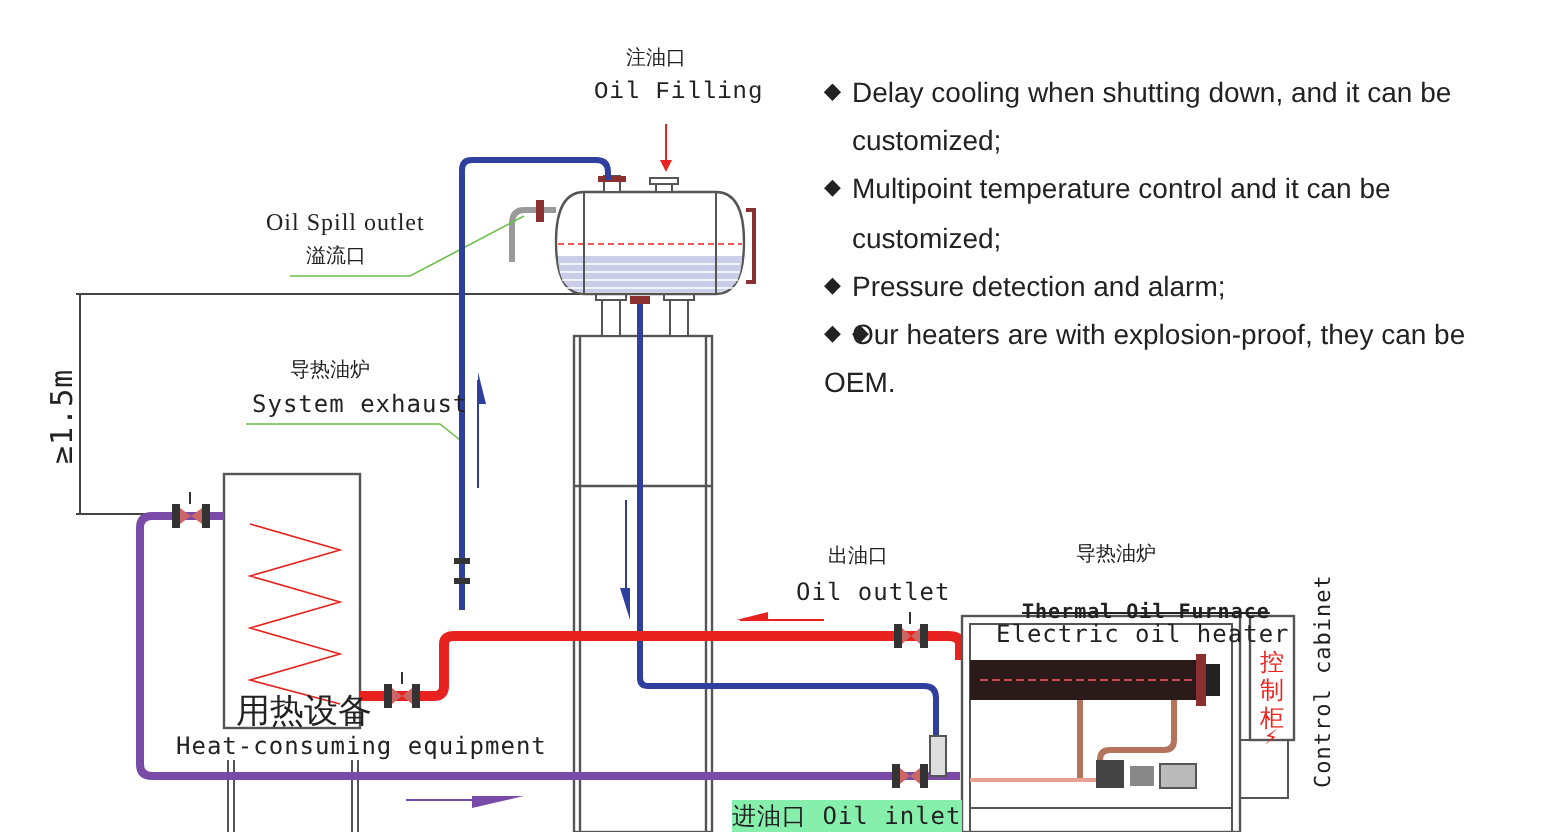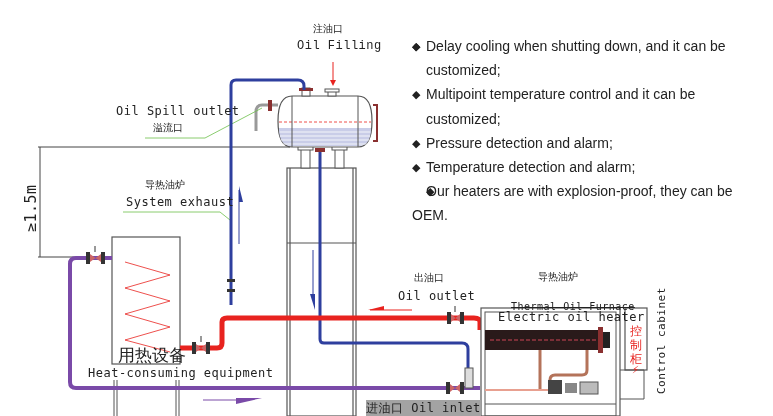--- a/index.html
+++ b/index.html
@@ -131,46 +131,46 @@
     <line x1="485" y1="404" x2="616" y2="404" stroke="#555"></line>
   </g>
 
   <rect x="625" y="308" width="22" height="62" fill="#fff" stroke="#555" stroke-width="1.2"></rect>
   <polyline points="620,370 644,370 644,399 620,399" fill="none" stroke="#555"></polyline>
 </svg>
 
 <div class="lbl cn" style="left:313px;top:22px;">注油口</div>
 <div class="lbl mono" style="left:297px;top:39px;font-family:Liberation Mono, monospace;">Oil Filling</div>
 
-<div class="lbl mono" style="left:116px;top:104px;">Oil Spill outlet</div>
+<div class="lbl mono" style="left:133px;top:104px;font-family:Liberation Serif, serif;">Oil Spill outlet</div>
 <div class="lbl cn" style="left:153px;top:121px;">溢流口</div>
 
 <div class="lbl cn" style="left:145px;top:178px;">导热油炉</div>
 <div class="lbl mono" style="left:126px;top:195px;">System exhaust</div>
 
 <div class="lbl vert mono" style="left:22px;top:232px;font-size:15px;">≥1.5m</div>
 
 <div class="lbl cn" style="left:118px;top:344px;font-size:17px;">用热设备</div>
 <div class="lbl mono" style="left:88px;top:366px;">Heat-consuming equipment</div>
 
 <div class="lbl cn" style="left:414px;top:271px;">出油口</div>
 <div class="lbl mono" style="left:398px;top:289px;">Oil outlet</div>
 
 <div class="lbl cn" style="left:538px;top:270px;">导热油炉</div>
 <div class="lbl mono" style="left:498px;top:287px;margin-top:23px;">Electric oil heater</div>
-<div class="lbl mono" style="left:511px;top:301px;font-size:10px;text-decoration:line-through;">Thermal Oil Furnace</div>
+<div class="lbl mono" style="left:511px;top:301px;font-size:10px;text-decoration:line-through;font-weight:bold;">Thermal Oil Furnace</div>
 
 <div class="lbl cn" style="left:630px;top:323px;color:#e8231f;font-size:12px;">控</div>
 <div class="lbl cn" style="left:630px;top:337px;color:#e8231f;font-size:12px;">制</div>
 <div class="lbl cn" style="left:630px;top:351px;color:#e8231f;font-size:12px;">柜</div>
 <div class="lbl cn" style="left:632px;top:364px;color:#e8231f;font-size:10px;">⚡</div>
 <div class="lbl vert mono" style="left:655px;top:394px;font-size:11px;">Control cabinet</div>
 
-<div class="lbl mono" style="left:366px;top:400px;background:#a3a3a3;text-align:right;">进油口 Oil inlet</div>
+<div class="lbl mono" style="left:366px;top:400px;background:#86efac;text-align:right;">进油口 Oil inlet</div>
 
 <div class="features">
   <div class="feat"><span class="bul">◆</span></div>
   <div class="feat"><span class="bul">◆</span><span>Delay cooling when shutting down, and it can be customized;</span></div>
   <div class="feat"><span class="bul">◆</span><span>Multipoint temperature control and it can be customized;</span></div>
   <div class="feat"><span class="bul">◆</span><span>Pressure detection and alarm;</span></div>
-  <div class="feat"><span class="bul">◆</span><span>Temperature detection and alarm;</span></div>
+  <div class="feat"><span class="bul">◆</span></div>
   <div class="feat last"><span class="bul">◆</span><span>Our heaters are with explosion-proof, they can be OEM.</span></div>
 </div>
 
 </body></html>

